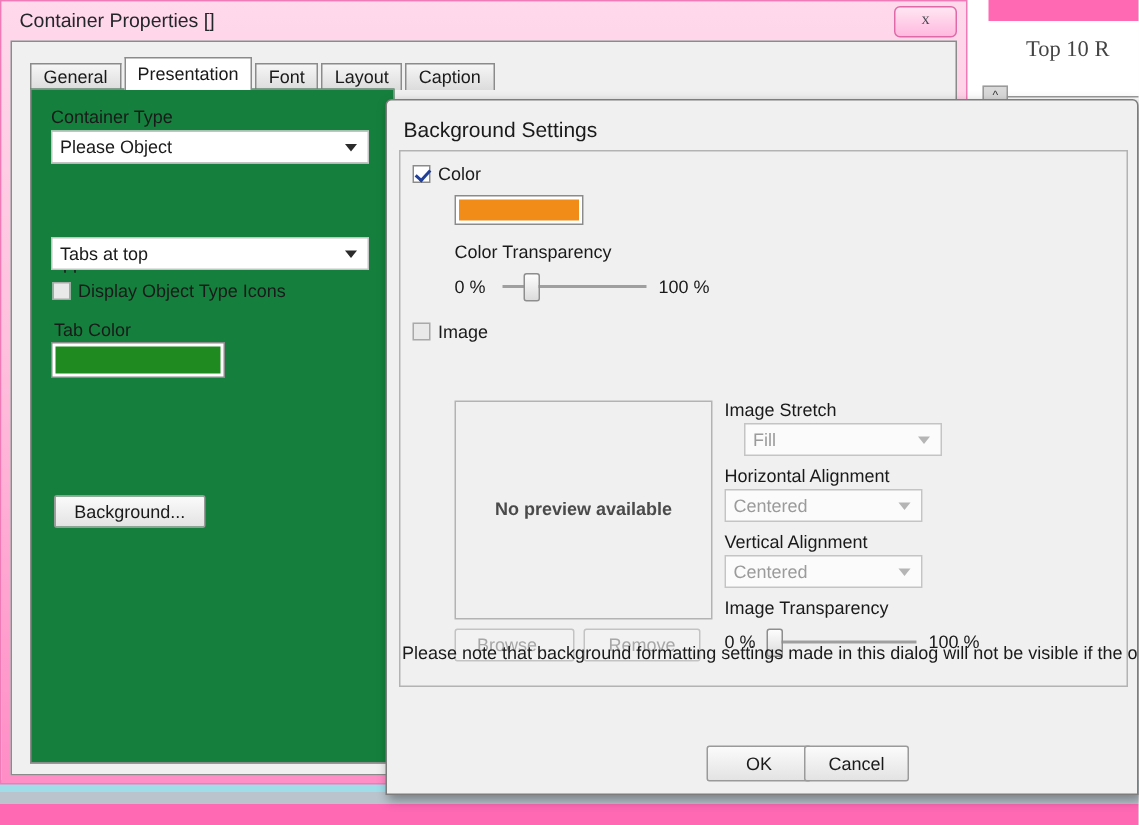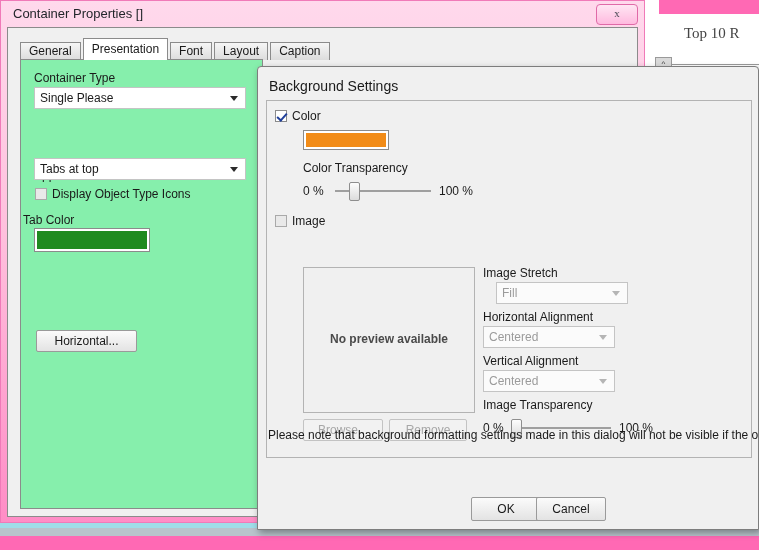--- a/index.html
+++ b/index.html
@@ -143,21 +143,21 @@
     height: 22px;
     background: #ffffff;
     line-height: 20px;
     position: relative;
     z-index: 3;
   }
   #tabpage {
     position: absolute;
     left: 12px; top: 31px;
     width: 243px; height: 450px;
-    background: #86efac;
+    background: #15803d;
     border: 1px solid #8b8b8b;
     box-sizing: border-box;
     padding-left: 44px;
   }
 
   .field-label {
     position: absolute;
     font-size: 12px;
     color: #1a1a1a;
     white-space: nowrap;
@@ -347,41 +347,41 @@
       <div class="tab active">Presentation</div>
       <div class="tab">Font</div>
       <div class="tab">Layout</div>
       <div class="tab">Caption</div>
     </div>
 
     <div id="tabpage">
 
       <div class="field-label" style="left:13px; top:11px;">Container Type</div>
       <div class="combo" style="left:13px; top:27px; width:212px;">
-        <span>Single Please</span>
+        <span>Please Object</span>
         <span class="arrow"></span>
       </div>
 
       <div class="field-label" style="left:13px; top:82px;margin-top:26px;">Appearance</div>
       <div class="combo" style="left:13px; top:98px; width:212px;">
         <span>Tabs at top</span>
         <span class="arrow"></span>
       </div>
 
       <div class="checkbox-row" style="left:14px; top:127px;">
         <span class="cb grey"></span>
         <span>Display Object Type Icons</span>
       </div>
 
-      <div class="field-label" style="left:2px; top:153px;">Tab Color</div>
+      <div class="field-label" style="left:15px; top:153px;">Tab Color</div>
       <div class="swatch-frame" style="left:13px; top:168px; width:116px; height:24px;">
         <div class="swatch-inner" id="tab-color-inner" style="background: rgb(31, 138, 31);"></div>
       </div>
 
-      <div class="btn" style="left:15px; top:270px; width:101px; height:22px; line-height:20px;">Horizontal...</div>
+      <div class="btn" style="left:15px; top:270px; width:101px; height:22px; line-height:20px;">Background...</div>
 
     </div>
   </div>
 </div>
 
 <div id="bg-dialog">
 
   <div id="bg-heading">Background Settings</div>
 
   <div id="bg-group">

